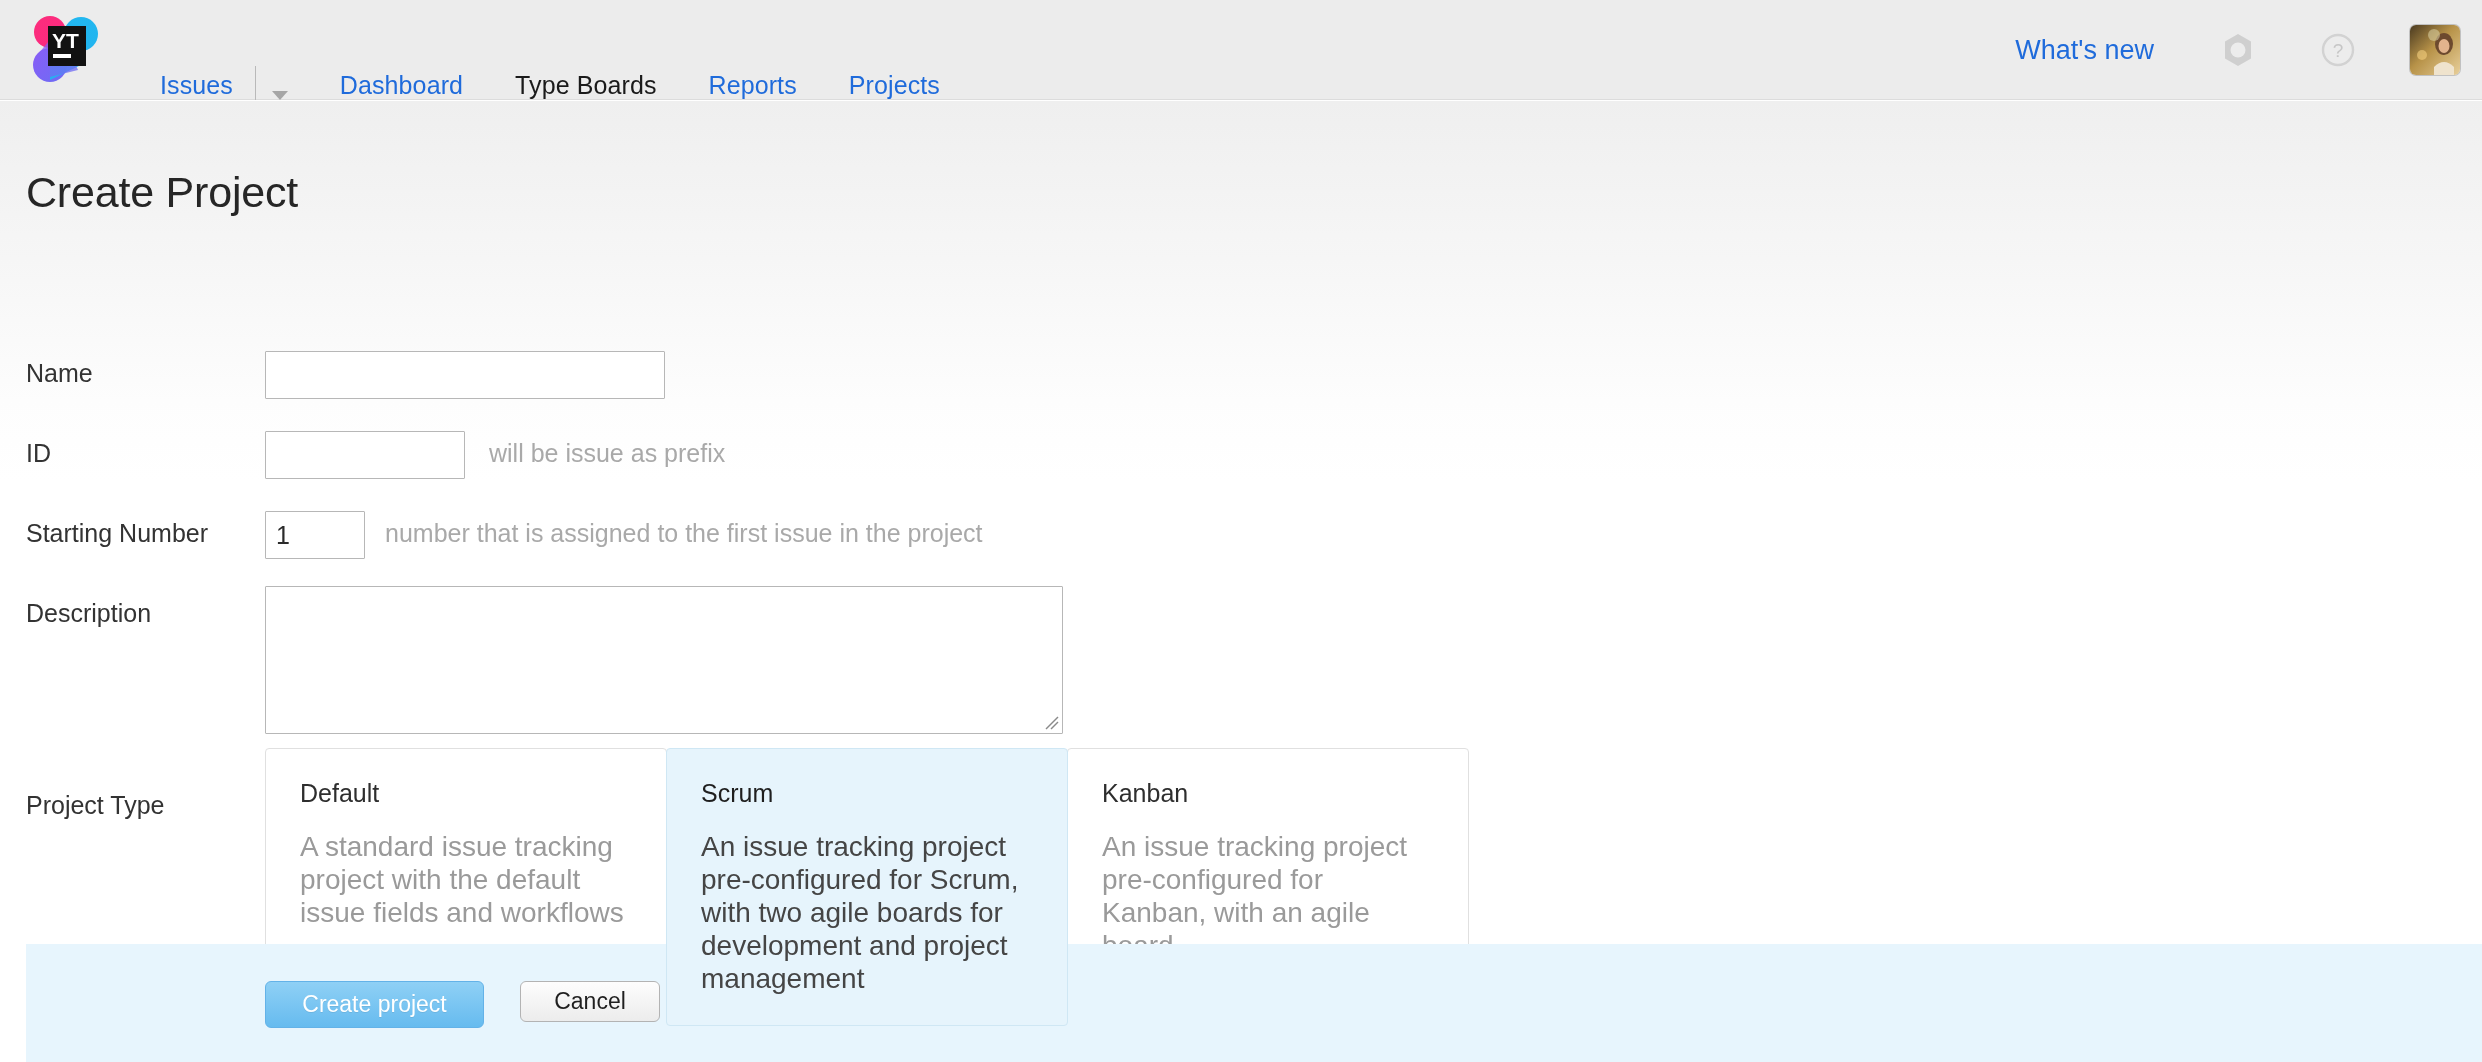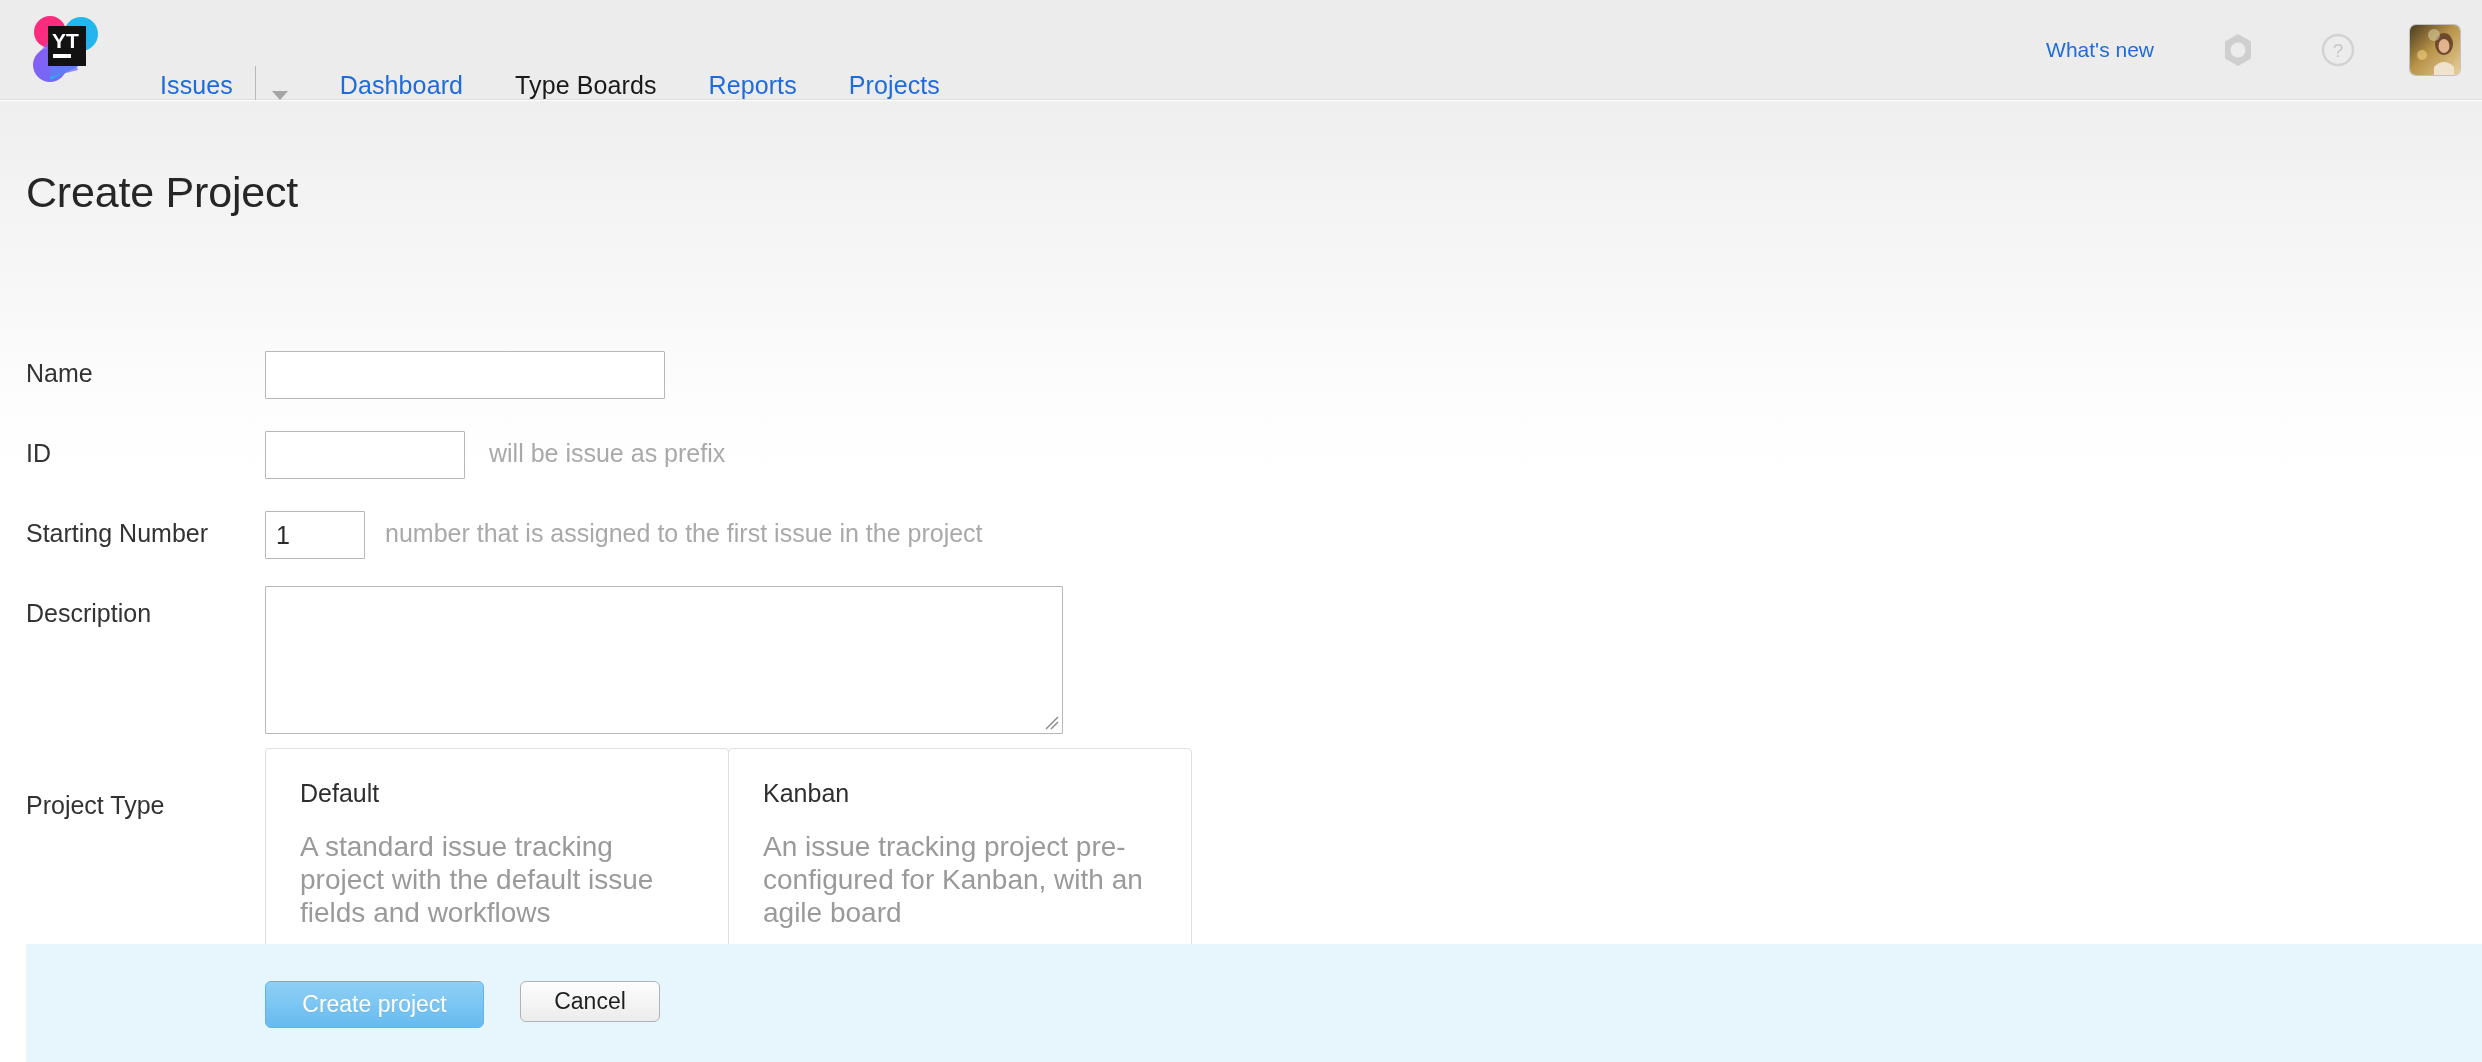--- a/index.html
+++ b/index.html
@@ -51,21 +51,21 @@
     margin-right: 52px;
   }
   .nav-gap { width: 52px; }
 
   .header-right {
     position: absolute; right: 22px; top: 0;
     height: 100px;
     display: flex; align-items: center; gap: 0;
   }
   .whatsnew {
-    font-size: 21px; color: #1f6bdb;
+    font-size: 27px; color: #1f6bdb;
     text-decoration: none; white-space: nowrap;
     margin-right: 62px;
   }
   .gear-icon { width: 44px; height: 44px; margin-right: 56px; }
   .help-icon { width: 44px; height: 44px; margin-right: 50px; }
   .avatar {
     width: 50px; height: 50px; border-radius: 6px;
     overflow: hidden; display: block;
     box-shadow: 0 0 0 1px rgba(0,0,0,.18);
   }
@@ -134,21 +134,21 @@
     width: 16px; height: 16px; pointer-events: none;
   }
 
   
   .r-type .lbl { top: 560px; }
   .cards {
     position: absolute; left: 265px; top: 517px;
     display: flex; align-items: stretch;
   }
   .card {
-    width: 464px; min-height: 232px;
+    width: 402px; min-height: 232px;
     background: #ffffff;
     border: 1px solid #e0e0e0;
     border-radius: 4px;
     padding: 30px 36px 30px 34px;
     position: relative;
   }
   .card + .card { margin-left: -1px; }
   .card.selected {
     background: #e6f4fc;
     border-color: #cfe7f4;
@@ -311,20 +311,24 @@
 
     <div class="row r-type">
       <span class="lbl">Project Type</span>
       <div class="cards">
 
         <div class="card">
           <p class="card-title">Default</p>
           <p class="card-desc">A standard issue tracking project with the default issue fields and workflows</p>
         </div>
 
+        <div class="card selected">
+          <p class="card-title">Scrum</p>
+          <p class="card-desc">An issue tracking project pre-configured for Scrum, with two agile boards for development and project management</p>
+        </div>
 
         <div class="card">
           <p class="card-title">Kanban</p>
           <p class="card-desc">An issue tracking project pre-configured for Kanban, with an agile board</p>
         </div>
 
       </div>
     </div>
   </div>
 

